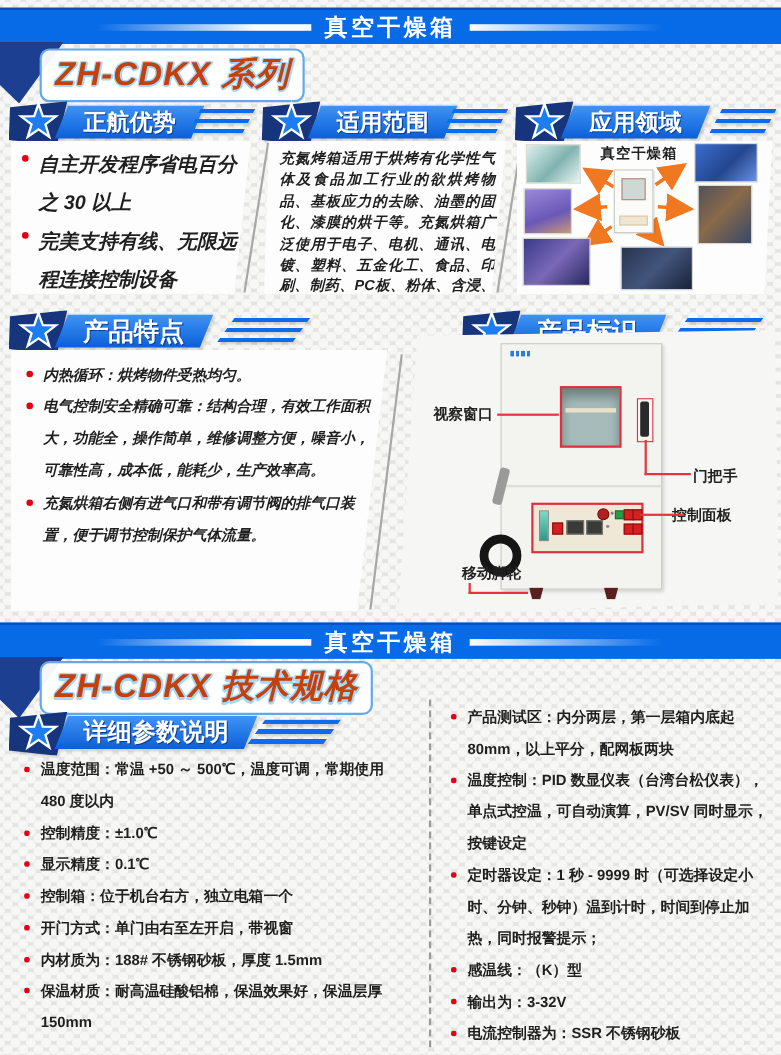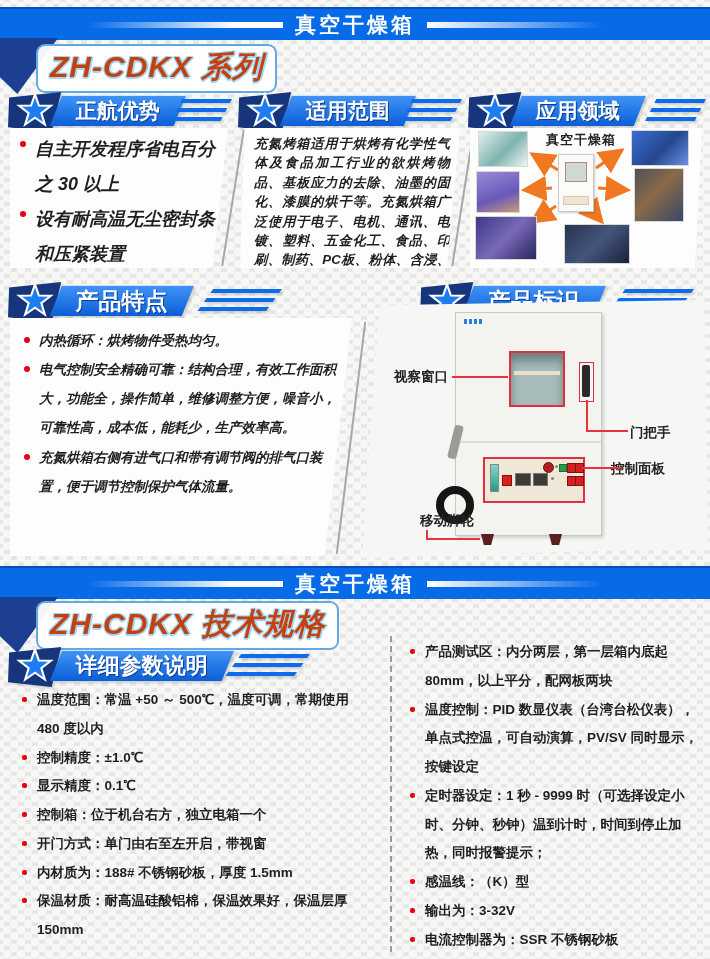--- a/index.html
+++ b/index.html
@@ -112,21 +112,20 @@
       <polygon points="30,2 34.7,15.5 49,15.8 37.6,24.5 41.8,38.2 30,30 18.2,38.2 22.4,24.5 11,15.8 25.3,15.5" fill="#1d7df0" stroke="#ffffff" stroke-width="2.5"></polygon>
       </svg>
     <div class="hbar" style="font-size:21px;">
         <span class="unskew">正航优势</span>
       </div>
     <div class="stripes" style="right:0;width:62px;"></div>
   </div>
   <div class="panel" style="left:10px;top:128px;width:218px;height:140px;clip-path:polygon(0 0,100% 0,93% 100%,0 100%);padding:4px 6px 0 8px;box-sizing:border-box;">
     <ul class="blist italic adv">
       <li>自主开发程序省电百分之 30 以上</li>
-      <li>设有耐高温无尘密封条和压紧装置</li>
       <li>完美支持有线、无限远程连接控制设备</li>
       <li>具有断电程序记忆</li>
       <li>核心配件采用知名进口品牌</li>
     </ul>
   </div>
   <div class="slashline" style="left:232px;top:130px;height:136px;"></div>
 
   <div class="shead" style="left:238px;top:95px;width:224px;">
     <div class="flag"></div>
     <svg class="star" viewBox="0 0 60 44">

